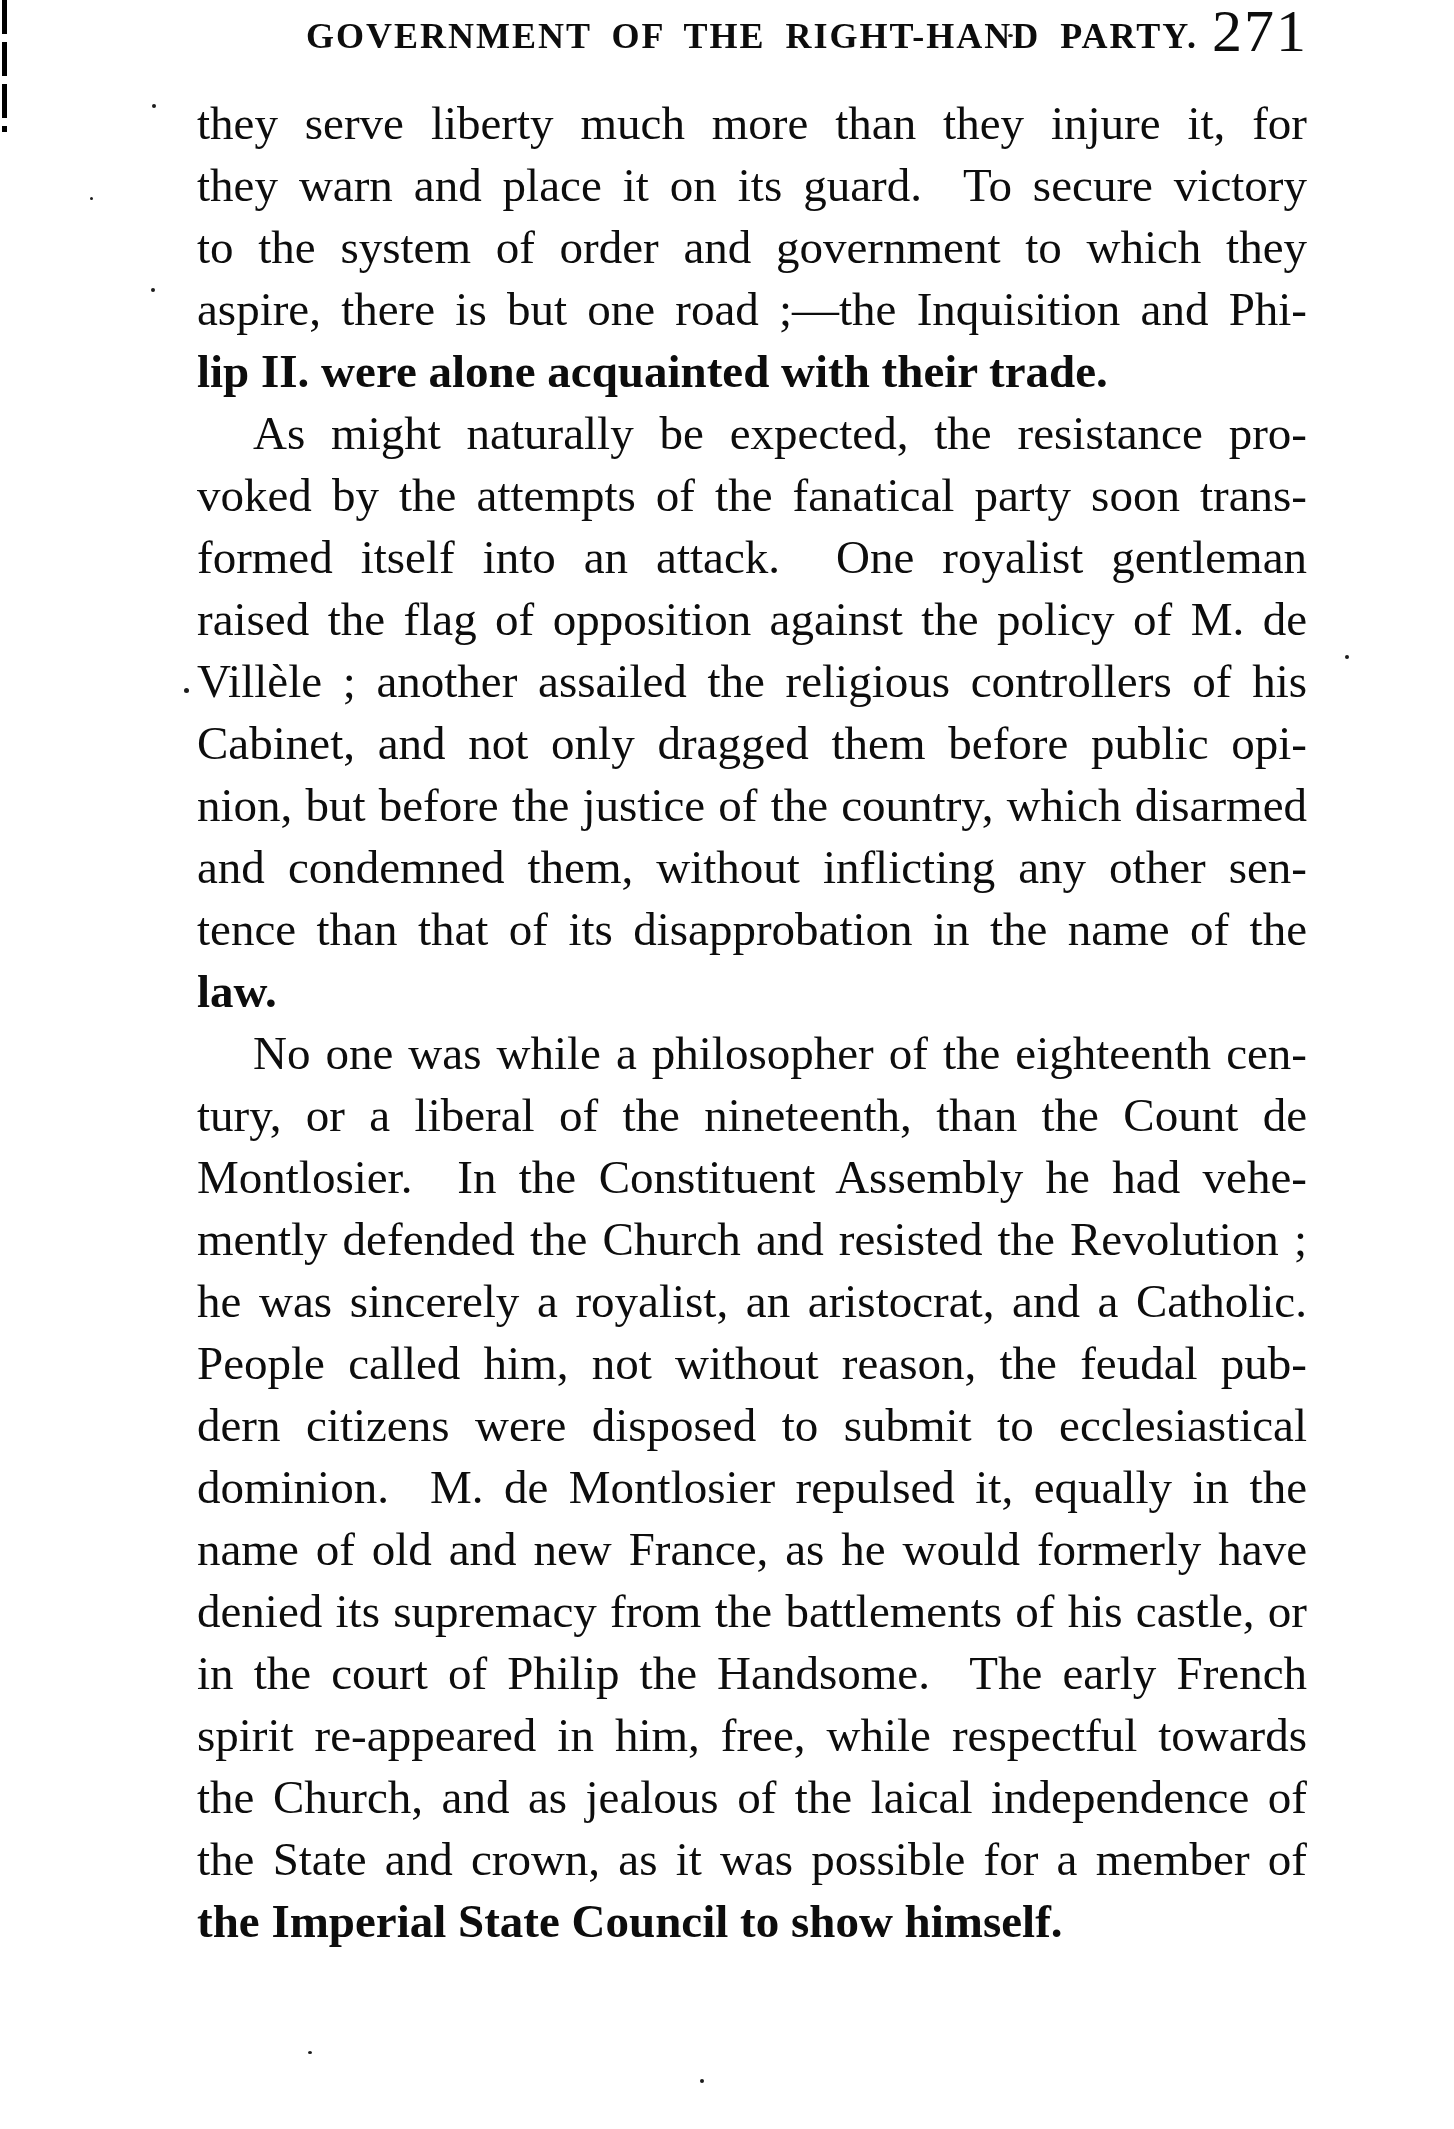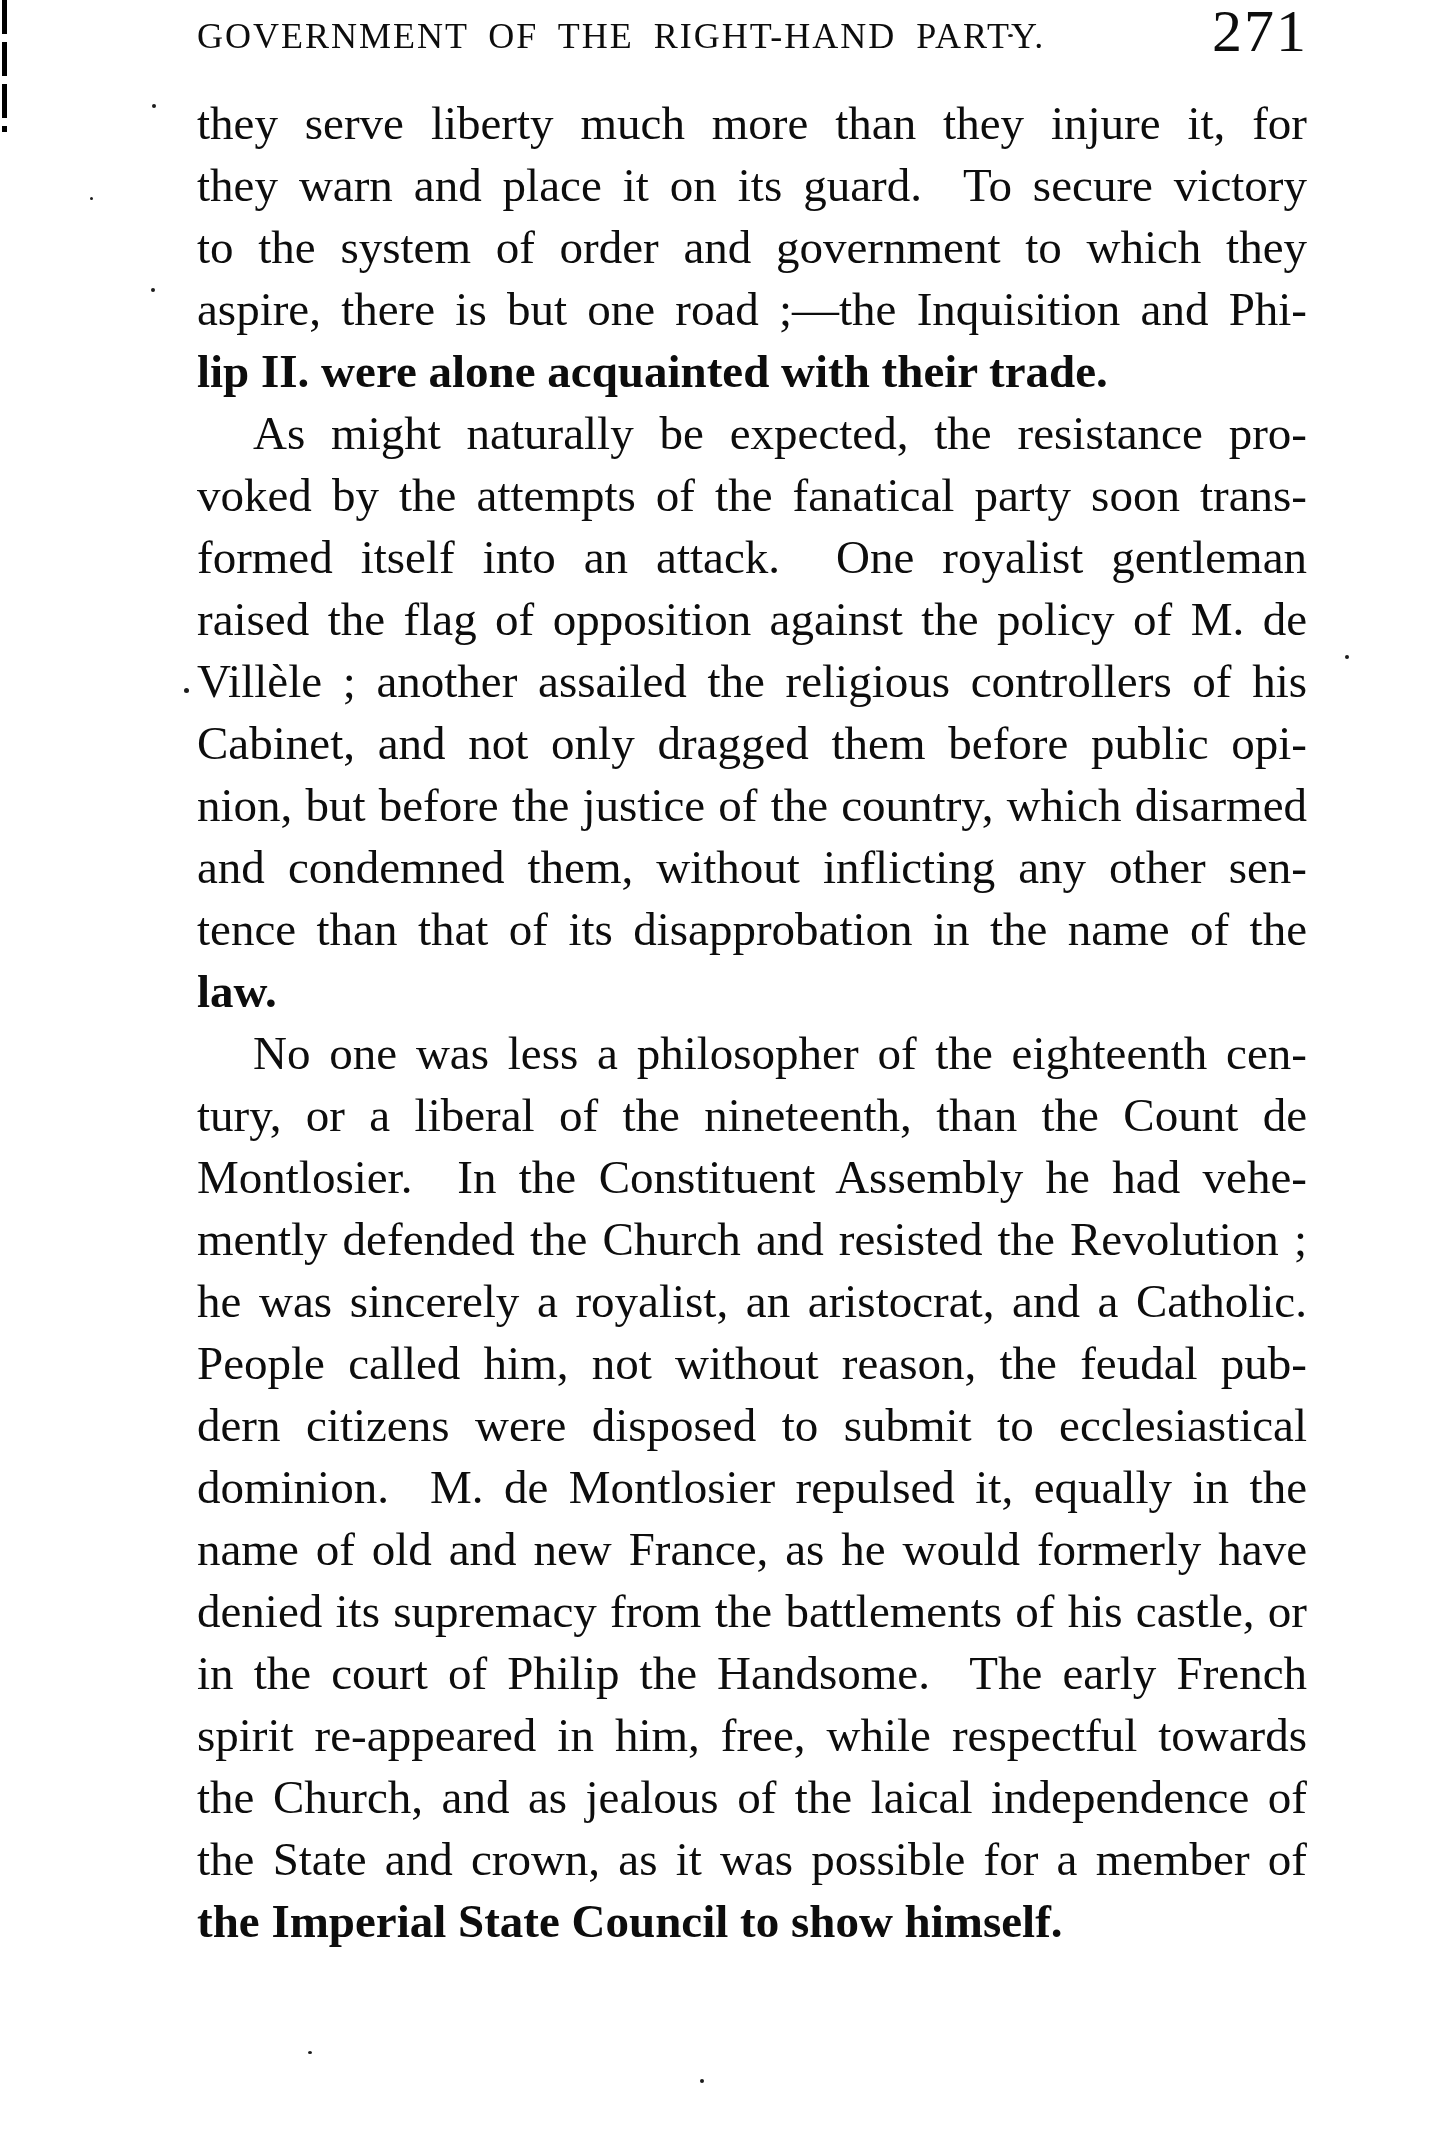--- a/index.html
+++ b/index.html
@@ -15,26 +15,27 @@
     color: #0d0d0d;
     font-family: "Liberation Serif", "DejaVu Serif", serif;
     overflow: hidden;
   }
   
   .running-head {
     position: absolute;
     left: 197px;
     top: 14px;
     width: 1110px;
+    text-align: center;
     font-size: 36px;
     line-height: 44px;
     letter-spacing: 2px;
     word-spacing: 9px;
     white-space: nowrap;
-    font-weight: normal;
+    font-weight: bold;
   }
   .page-number {
     position: absolute;
     right: 146px;
     top: 0px;
     font-size: 60px;
     line-height: 62px;
     letter-spacing: 2px;
   }
   
@@ -98,21 +99,21 @@
         <div class="line">formed itself into an attack.&nbsp; One royalist gentleman</div>
         <div class="line">raised the flag of opposition against the policy of M. de</div>
         <div class="line">Villèle ; another assailed the religious controllers of his</div>
         <div class="line">Cabinet, and not only dragged them before public opi-</div>
         <div class="line">nion, but before the justice of the country, which disarmed</div>
         <div class="line">and condemned them, without inflicting any other sen-</div>
         <div class="line">tence than that of its disapprobation in the name of the</div>
         <div class="line last">law.</div>
       </div>
       <div class="paragraph">
-        <div class="line indent">No one was less a philosopher of the eighteenth cen-</div>
+        <div class="line indent">No one was while a philosopher of the eighteenth cen-</div>
         <div class="line">tury, or a liberal of the nineteenth, than the Count de</div>
         <div class="line">Montlosier.&nbsp; In the Constituent Assembly he had vehe-</div>
         <div class="line">mently defended the Church and resisted the Revolution ;</div>
         <div class="line">he was sincerely a royalist, an aristocrat, and a Catholic.</div>
         <div class="line">People called him, not without reason, the feudal pub-</div>
         <div class="line">dern citizens were disposed to submit to ecclesiastical</div>
         <div class="line">dominion.&nbsp; M. de Montlosier repulsed it, equally in the</div>
         <div class="line">name of old and new France, as he would formerly have</div>
         <div class="line">denied its supremacy from the battlements of his castle, or</div>
         <div class="line">in the court of Philip the Handsome.&nbsp; The early French</div>

